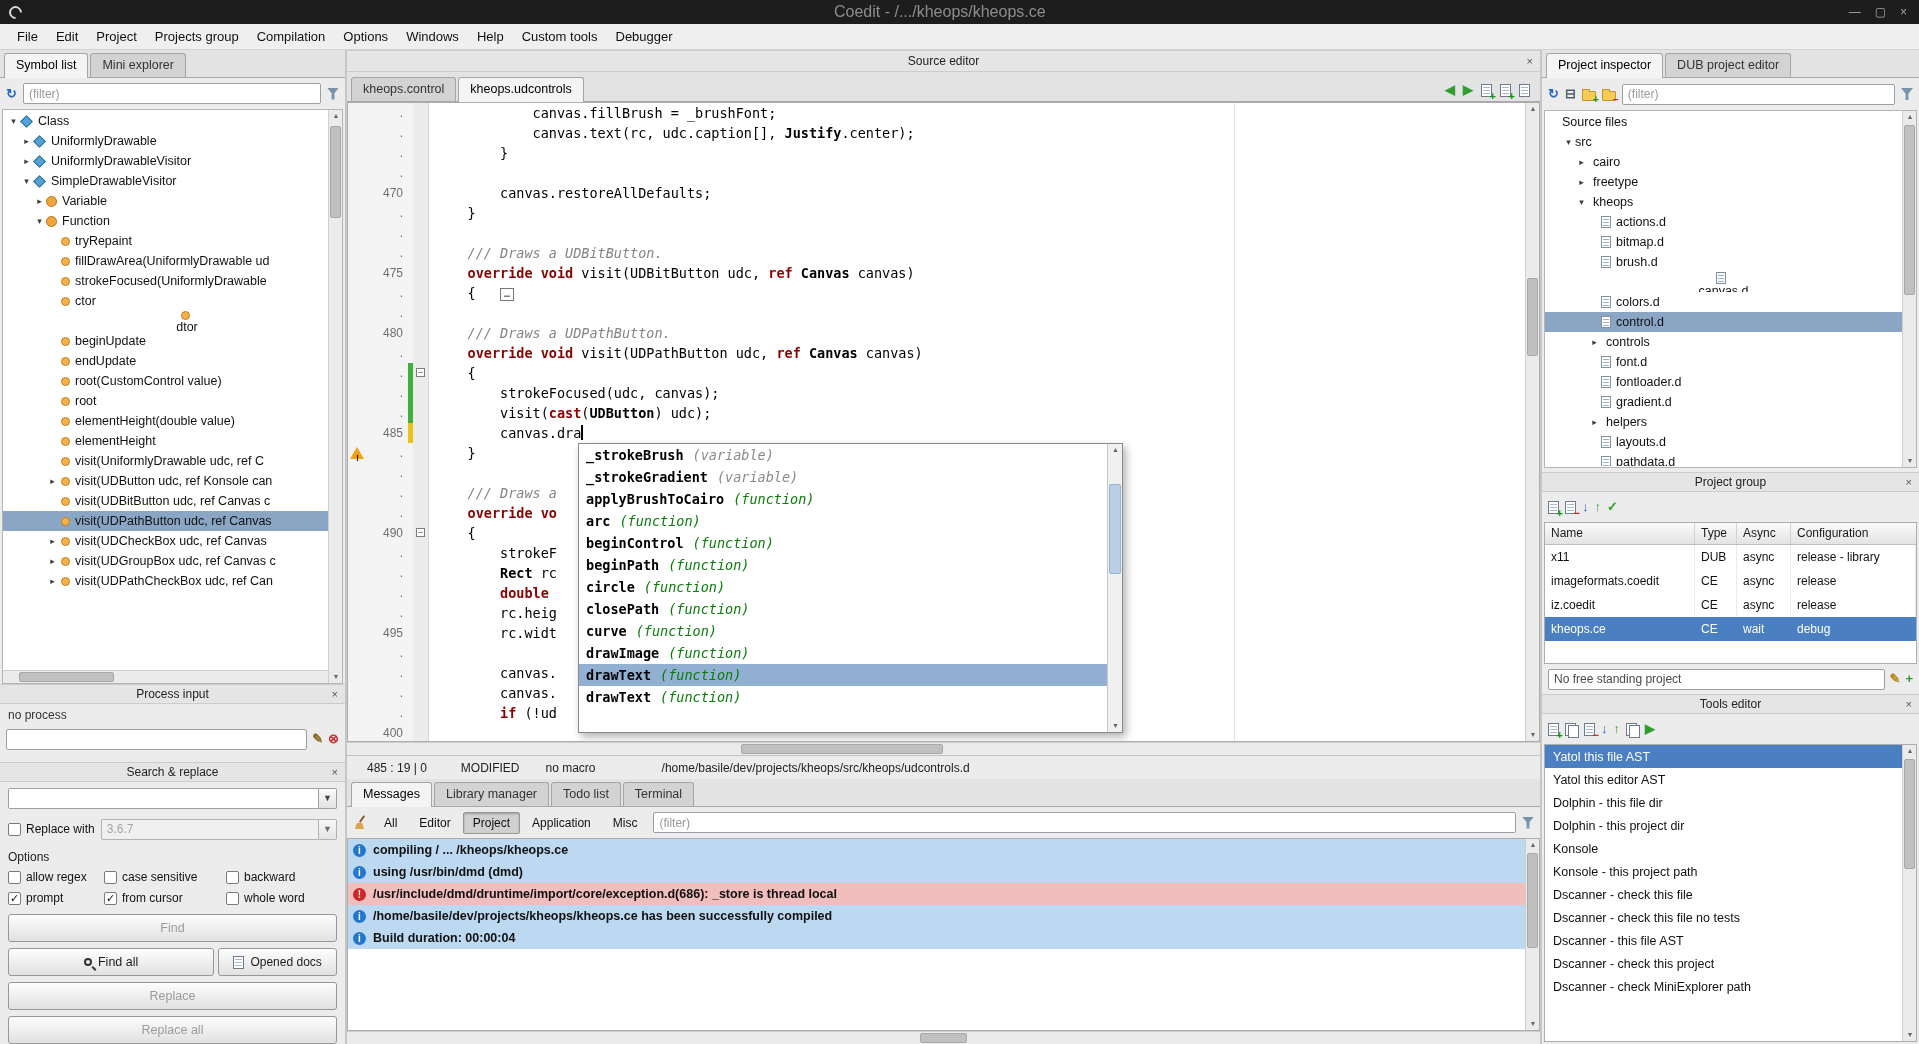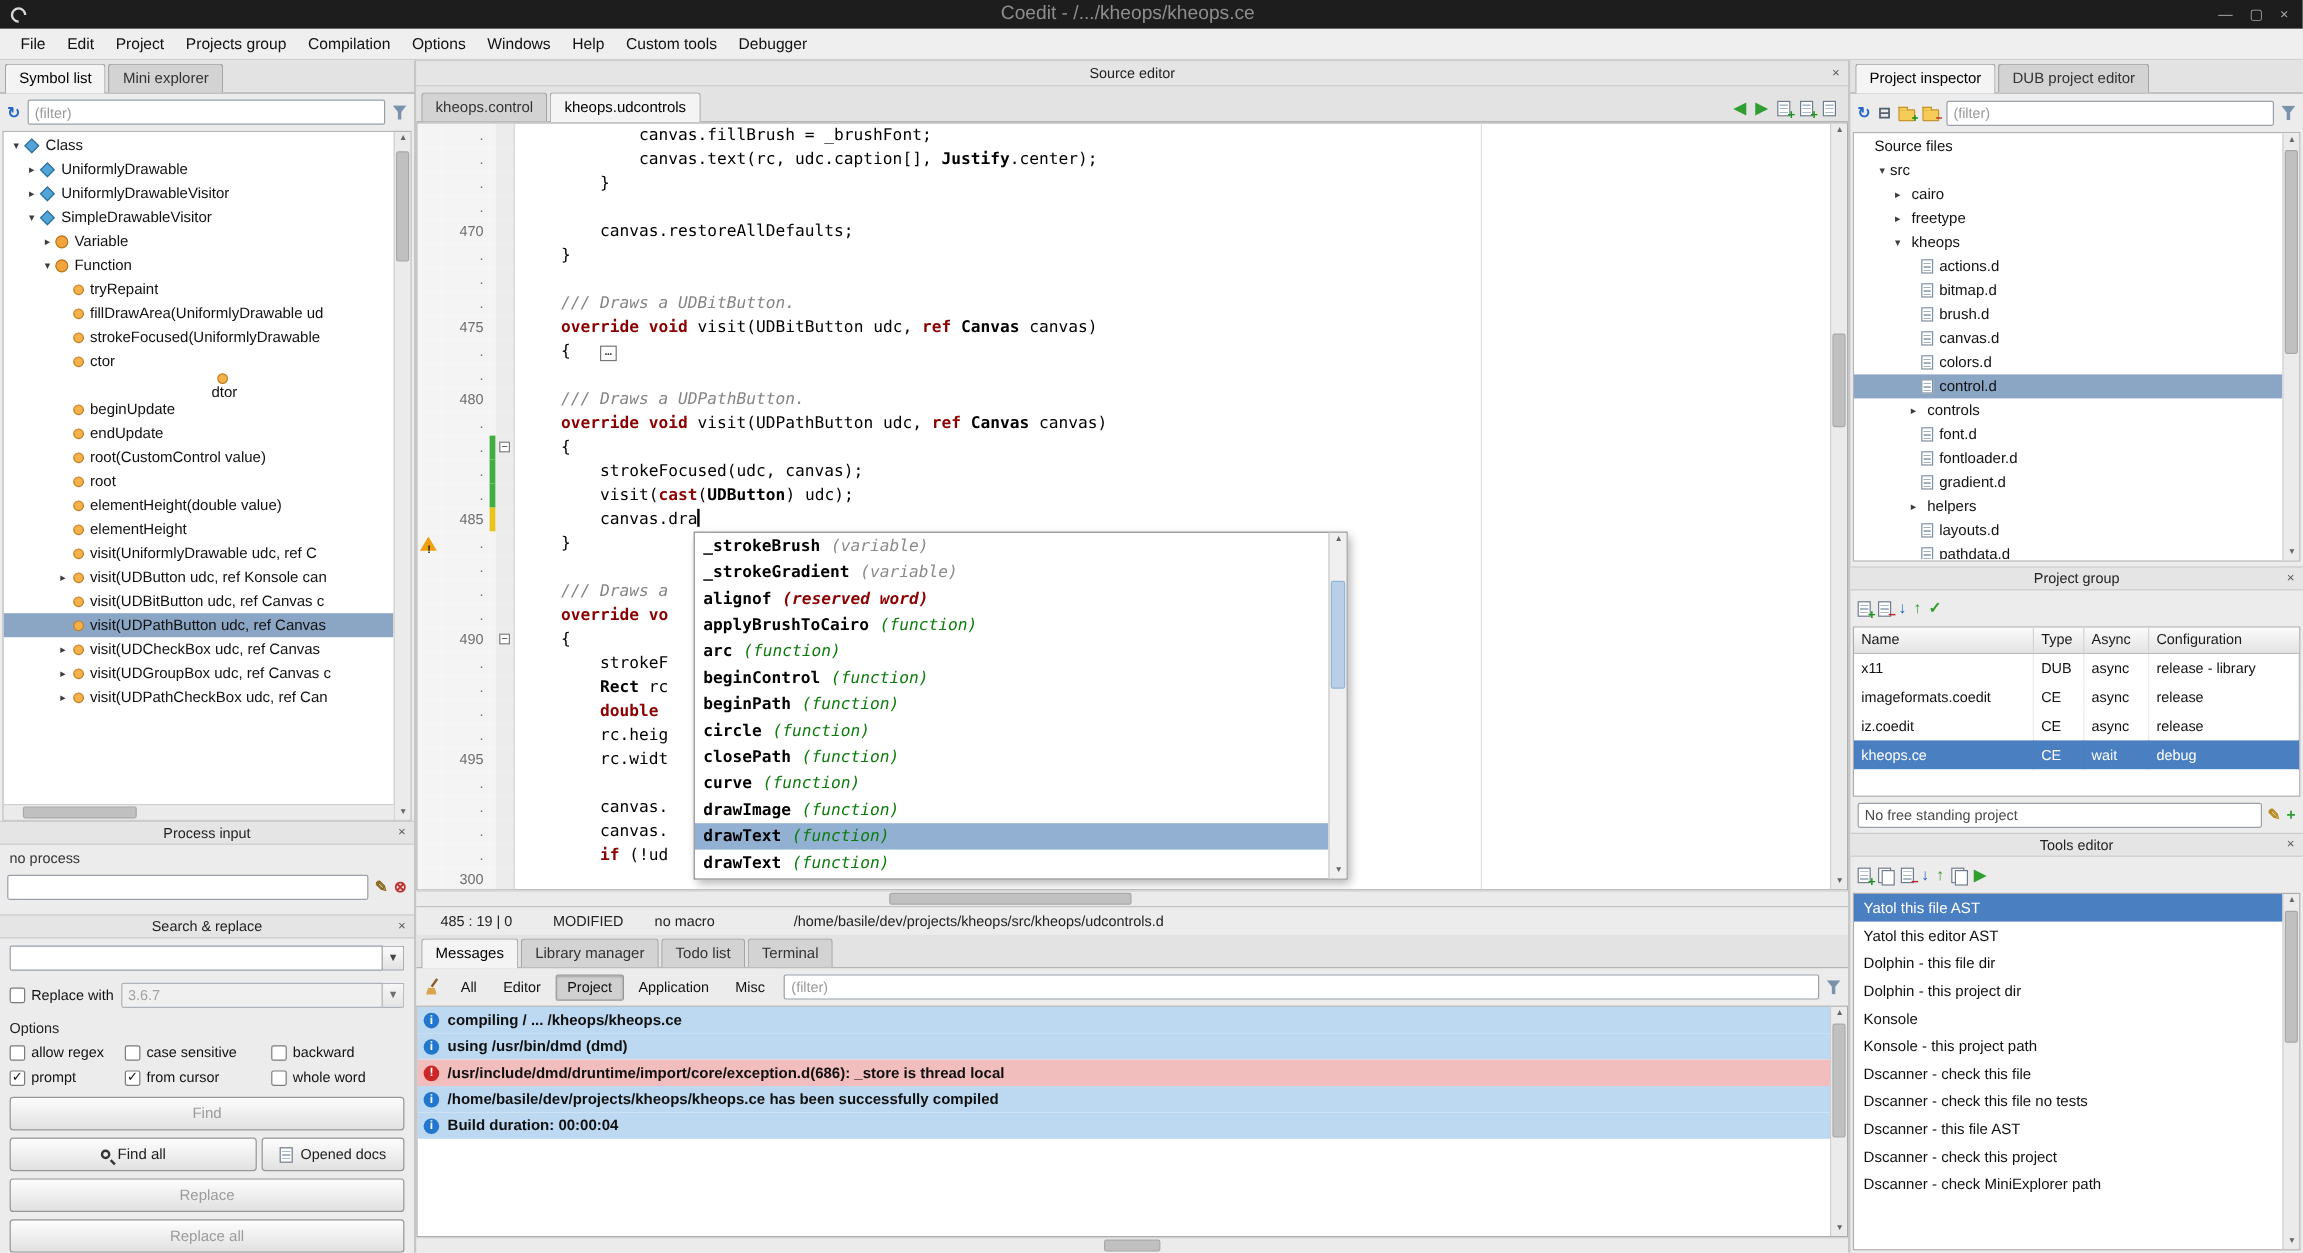--- a/index.html
+++ b/index.html
@@ -657,32 +657,31 @@
             </div>
             <div class="ln">
               <span class="gml"></span>
               <span class="gnum">.</span>
               <span class="gbar"></span>
               <span class="gfold"></span>
               <span class="code"><span>        </span><span class="kw">if</span><span> (!ud</span></span>
             </div>
             <div class="ln">
               <span class="gml"></span>
-              <span class="gnum">300</span>
+              <span class="gnum">400</span>
               <span class="gbar"></span>
               <span class="gfold"></span>
               <span class="code"></span>
             </div>
           </div>
         <div class="marginline"></div>
         <div class="completion">
           <div class="citems" id="citems">
               <div class="citem"><span class="cnm">_strokeBrush</span><span class="ckd var">(variable)</span></div>
               <div class="citem"><span class="cnm">_strokeGradient</span><span class="ckd var">(variable)</span></div>
-              <div class="citem"><span class="cnm">alignof</span><span class="ckd kw">(reserved word)</span></div>
               <div class="citem"><span class="cnm">applyBrushToCairo</span><span class="ckd fn">(function)</span></div>
               <div class="citem"><span class="cnm">arc</span><span class="ckd fn">(function)</span></div>
               <div class="citem"><span class="cnm">beginControl</span><span class="ckd fn">(function)</span></div>
               <div class="citem"><span class="cnm">beginPath</span><span class="ckd fn">(function)</span></div>
               <div class="citem"><span class="cnm">circle</span><span class="ckd fn">(function)</span></div>
               <div class="citem"><span class="cnm">closePath</span><span class="ckd fn">(function)</span></div>
               <div class="citem"><span class="cnm">curve</span><span class="ckd fn">(function)</span></div>
               <div class="citem"><span class="cnm">drawImage</span><span class="ckd fn">(function)</span></div>
               <div class="citem sel"><span class="cnm">drawText</span><span class="ckd fn">(function)</span></div>
               <div class="citem"><span class="cnm">drawText</span><span class="ckd fn">(function)</span></div>
@@ -812,21 +811,21 @@
             <div class="trow" style="padding-left: 43px;">
               <span class="tarrow"></span>
               <span class="ti ti-file"></span>
               <span class="tlabel">bitmap.d</span>
             </div>
             <div class="trow" style="padding-left: 43px;">
               <span class="tarrow"></span>
               <span class="ti ti-file"></span>
               <span class="tlabel">brush.d</span>
             </div>
-            <div class="trow" style="padding-left: 43px;">
+            <div class="trow" style=" flex-direction: column;">
               <span class="tarrow"></span>
               <span class="ti ti-file"></span>
               <span class="tlabel">canvas.d</span>
             </div>
             <div class="trow" style="padding-left: 43px;">
               <span class="tarrow"></span>
               <span class="ti ti-file"></span>
               <span class="tlabel">colors.d</span>
             </div>
             <div class="trow sel" style="padding-left: 43px;">

